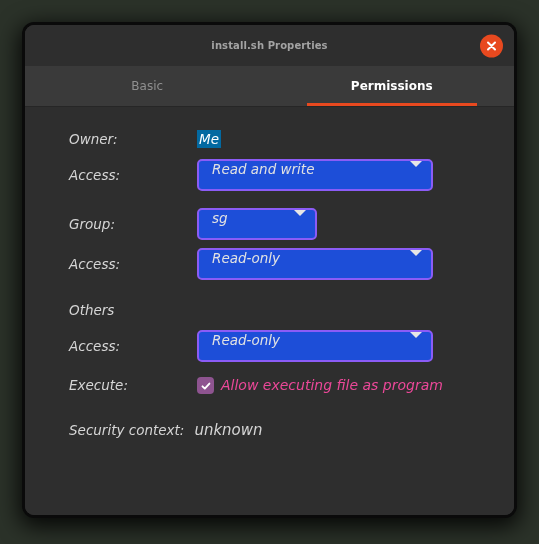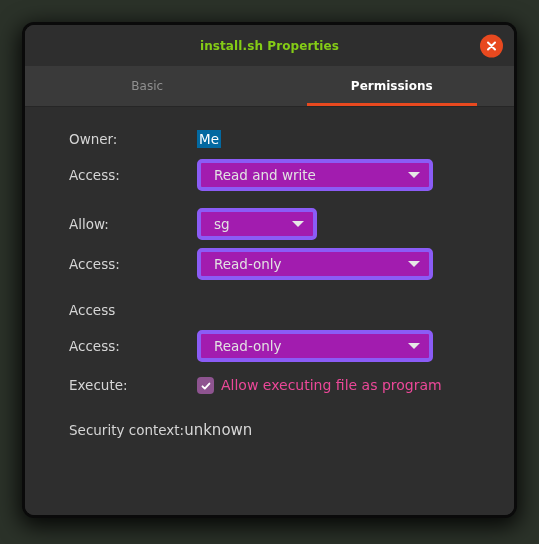--- a/index.html
+++ b/index.html
@@ -32,22 +32,22 @@
   #titlebar {
     position: relative;
     height: 41px;
     min-height: 41px;
     background: #2e2e2e;
     display: flex;
     align-items: center;
     justify-content: center;
   }
   #title-text {
-    color: #84cc16;
-    font-size: 12px;
+    color: #a3a3a3;
+    font-size: 10px;
     font-weight: bold;
     letter-spacing: 0.1px;
   }
   #close-button {
     position: absolute;
     right: 11px;
     top: 50%;
     transform: translateY(-50%);
     width: 23px;
     height: 23px;
@@ -96,20 +96,21 @@
     height: 3px;
     background: #e8491f;
   }
 
   
   #content {
     flex: 1 1 auto;
     background: #2e2e2e;
     padding: 19px 16px 0 0;
     position: relative;
+    font-style: italic;
   }
 
   .row {
     display: flex;
     align-items: center;
     padding-left: 44px;
     min-height: 25px;
   }
   .label {
     width: 128px;
@@ -128,25 +129,24 @@
     padding: 1px 2px;
   }
 
   .gap-sm { height: 8px; }
   .gap-md { height: 15px; }
   .gap-lg { height: 17px; }
 
   
   .dropdown {
     height: 32px;
-    background: #a21caf;
-    border: 4px solid #8b5cf6;
+    background: #1d4ed8;
+    border: 2px solid #8b5cf6;
     border-radius: 5px;
     display: flex;
-    align-items: center;
     justify-content: space-between;
     padding: 0 9px 0 13px;
     box-sizing: border-box;
     cursor: pointer;
     user-select: none;
   }
   .dropdown.wide  { width: 236px; }
   .dropdown.narrow{ width: 120px; }
   .dropdown-label {
     color: #e2e2e2;
@@ -184,21 +184,21 @@
     user-select: none;
   }
 
   .sec-value {
     color: #d6d6d6;
     font-size: 15px;
   }
   .sec-label {
     width: auto;
     flex: 0 0 auto;
-    margin-right: 0;
+    margin-right: 10px;
   }
 </style>
 </head>
 <body>
 
 <div id="window">
 
   <div id="titlebar">
     <span id="title-text">install.sh Properties</span>
     <button id="close-button">
@@ -230,41 +230,41 @@
       <span class="label">Access:</span>
       <div class="dropdown wide">
         <span class="dropdown-label">Read and write</span>
         <span class="caret"></span>
       </div>
     </div>
 
     <div class="gap-lg"></div>
 
     <div class="row">
-      <span class="label">Allow:</span>
+      <span class="label">Group:</span>
       <div class="dropdown narrow">
         <span class="dropdown-label">sg</span>
         <span class="caret"></span>
       </div>
     </div>
 
     <div class="gap-sm"></div>
 
     <div class="row">
       <span class="label">Access:</span>
       <div class="dropdown wide">
         <span class="dropdown-label">Read-only</span>
         <span class="caret"></span>
       </div>
     </div>
 
     <div class="gap-lg"></div>
 
     <div class="row">
-      <span class="label">Access</span>
+      <span class="label">Others</span>
     </div>
 
     <div class="gap-sm"></div>
 
     <div class="row">
       <span class="label">Access:</span>
       <div class="dropdown wide">
         <span class="dropdown-label">Read-only</span>
         <span class="caret"></span>
       </div>

